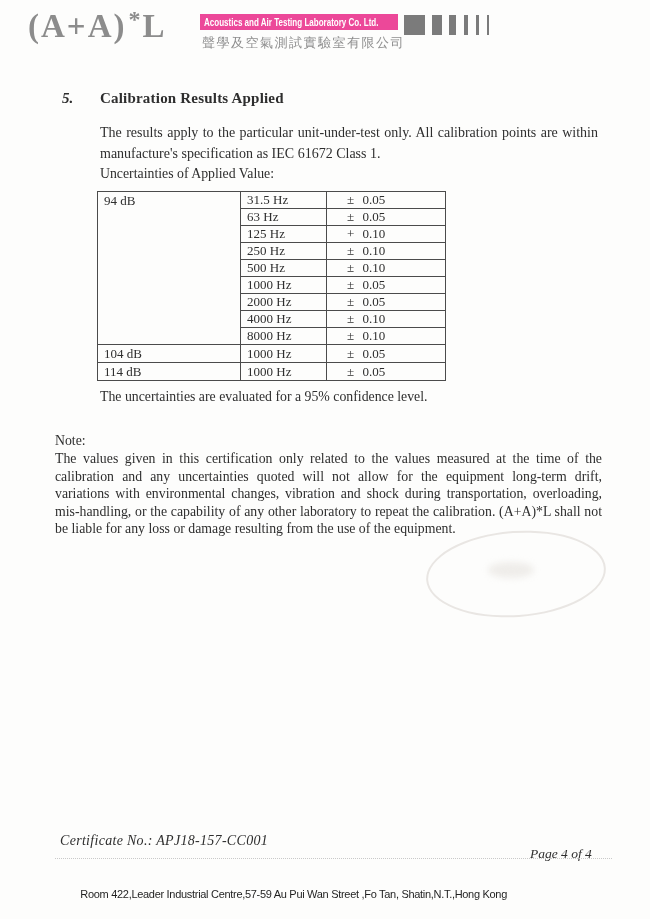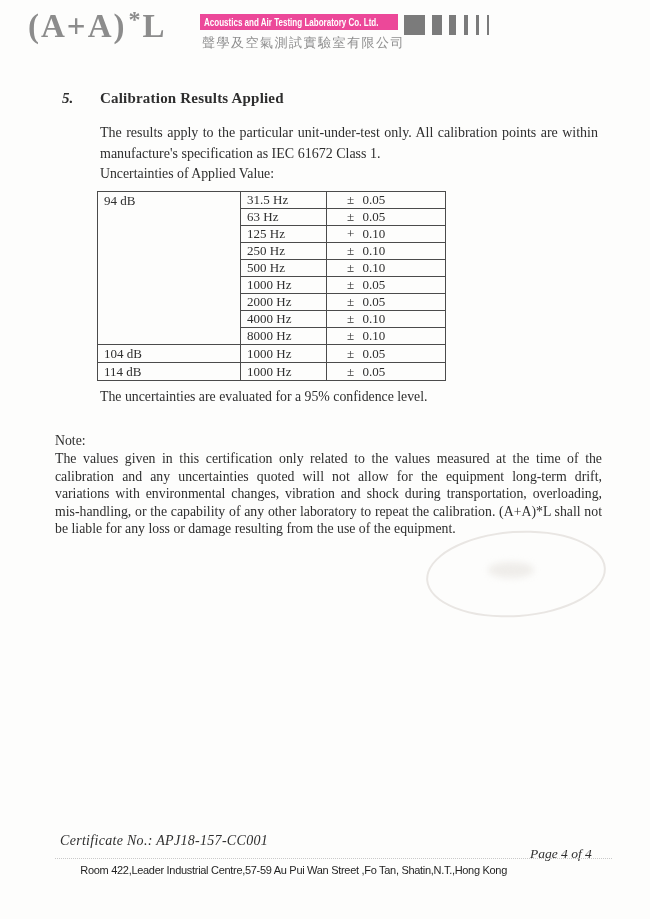--- a/index.html
+++ b/index.html
@@ -66,21 +66,21 @@
   }
 
   
   .cert-no{left:60px;top:825px;font-size:14px;font-style:italic;letter-spacing:0.3px;margin-top:8px;}
   .page-no{left:530px;top:822px;font-size:13.5px;font-style:italic;margin-top:24px;}
   .rule{left:55px;top:858px;width:557px;border-top:1px dotted #c9c9c9;height:0;}
   .footer{
     right:143px;top:863px;text-align:right;font-family:"Liberation Sans",sans-serif;
     font-size:11px;color:#1f1f1f;line-height:14.5px;white-space:nowrap;
   }
-  .footer .addr{letter-spacing:-0.3px;}
+  .footer .addr{letter-spacing:-0.3px;margin-top:24px;}
   .footer .gap-lg{margin-left:60px;}
   .footer .gap-sm{margin-left:26px;}
 </style>
 </head>
 <body>
 
 <div class="abs logo">
   <span>(A+A)</span><span class="star">*</span><span>L</span>
 </div>
 <div class="abs banner">

